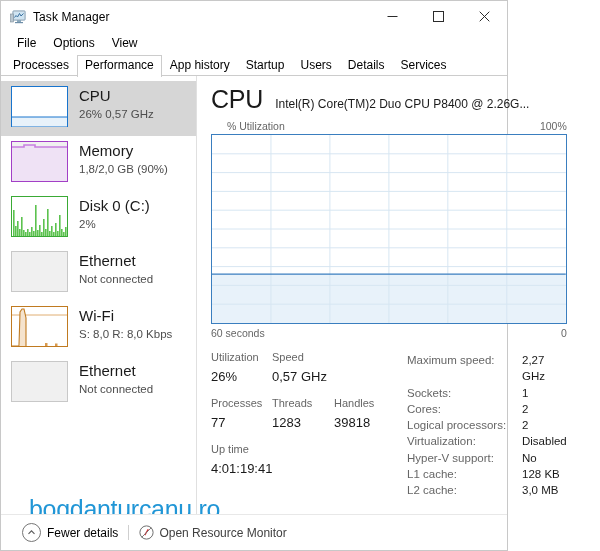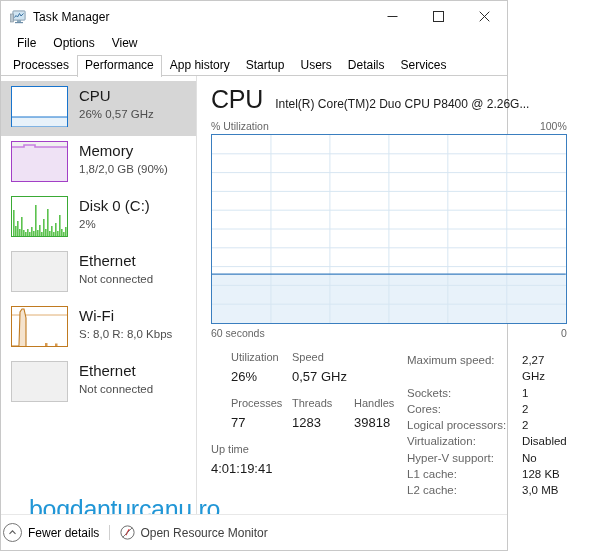--- a/index.html
+++ b/index.html
@@ -189,20 +189,21 @@
     flex: 1;
     padding-bottom: 1px;
   }
   .axis-row {
     display: flex;
     justify-content: space-between;
     font-size: 10.5px;
     color: #666666;
     margin-top: 6px;
     margin-bottom: 2px;
+    margin-left: 16px;
   }
   .graph {
     height: 190px;
     border: 1px solid #3a7ebf;
     box-sizing: border-box;
     position: relative;
     background: #ffffff;
     overflow: hidden;
   }
   .graph svg { display: block; width: 100%; height: 100%; }
@@ -219,21 +220,21 @@
     display: flex;
     margin-top: 11px;
   }
   .stats-left { width: 196px; flex: none; }
   .stats-right { flex: 1; padding-top: 2px; }
   .stat-row {
     display: flex;
     margin-bottom: 7px;
   }
   .stat-cell { flex: none; }
-  .stat-cell.w1 { width: 61px; margin-left: 20px; }
+  .stat-cell.w1 { width: 61px; }
   .stat-cell.w2 { width: 62px; }
   .stat-cell.w3 { width: 62px; }
   .stat-cap {
     font-size: 11px;
     color: #666666;
     line-height: 14px;
   }
   .stat-val {
     font-size: 13px;
     color: #1a1a1a;
@@ -251,21 +252,21 @@
   
   .footer {
     position: absolute;
     left: 0;
     bottom: 0;
     width: 100%;
     height: 36px;
     background: #ffffff;
     display: flex;
     align-items: center;
-    padding-left: 2px;
+    padding-left: 21px;
     box-sizing: border-box;
     border-top: 1px solid #e8e8e8;
   }
   .chevron-circle {
     width: 17px; height: 17px;
     border: 1px solid #767676;
     border-radius: 50%;
     display: flex;
     align-items: center;
     justify-content: center;

